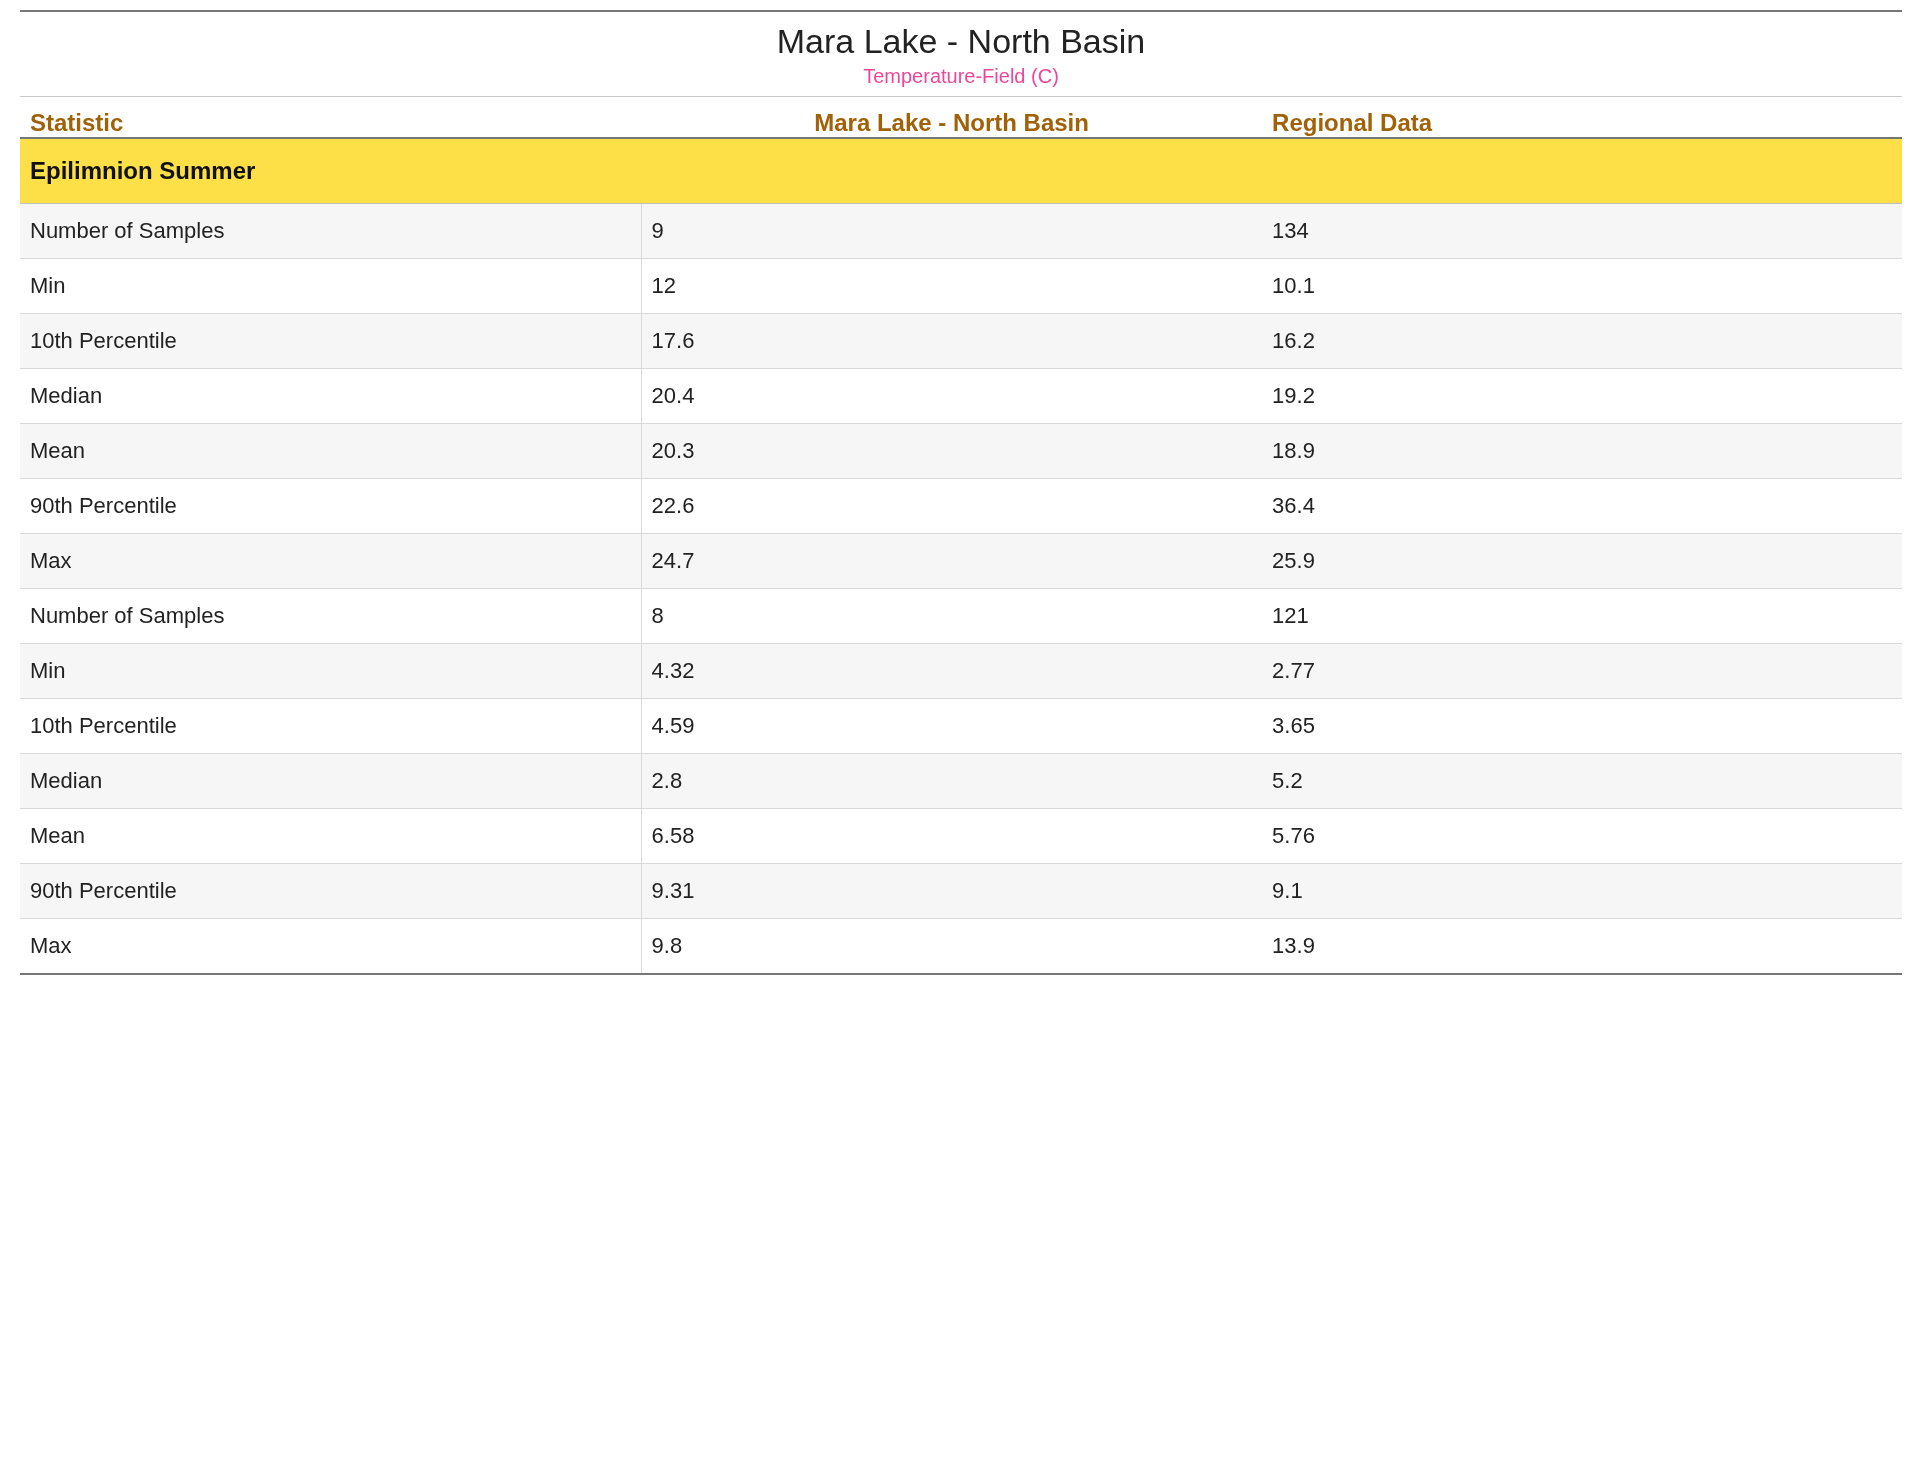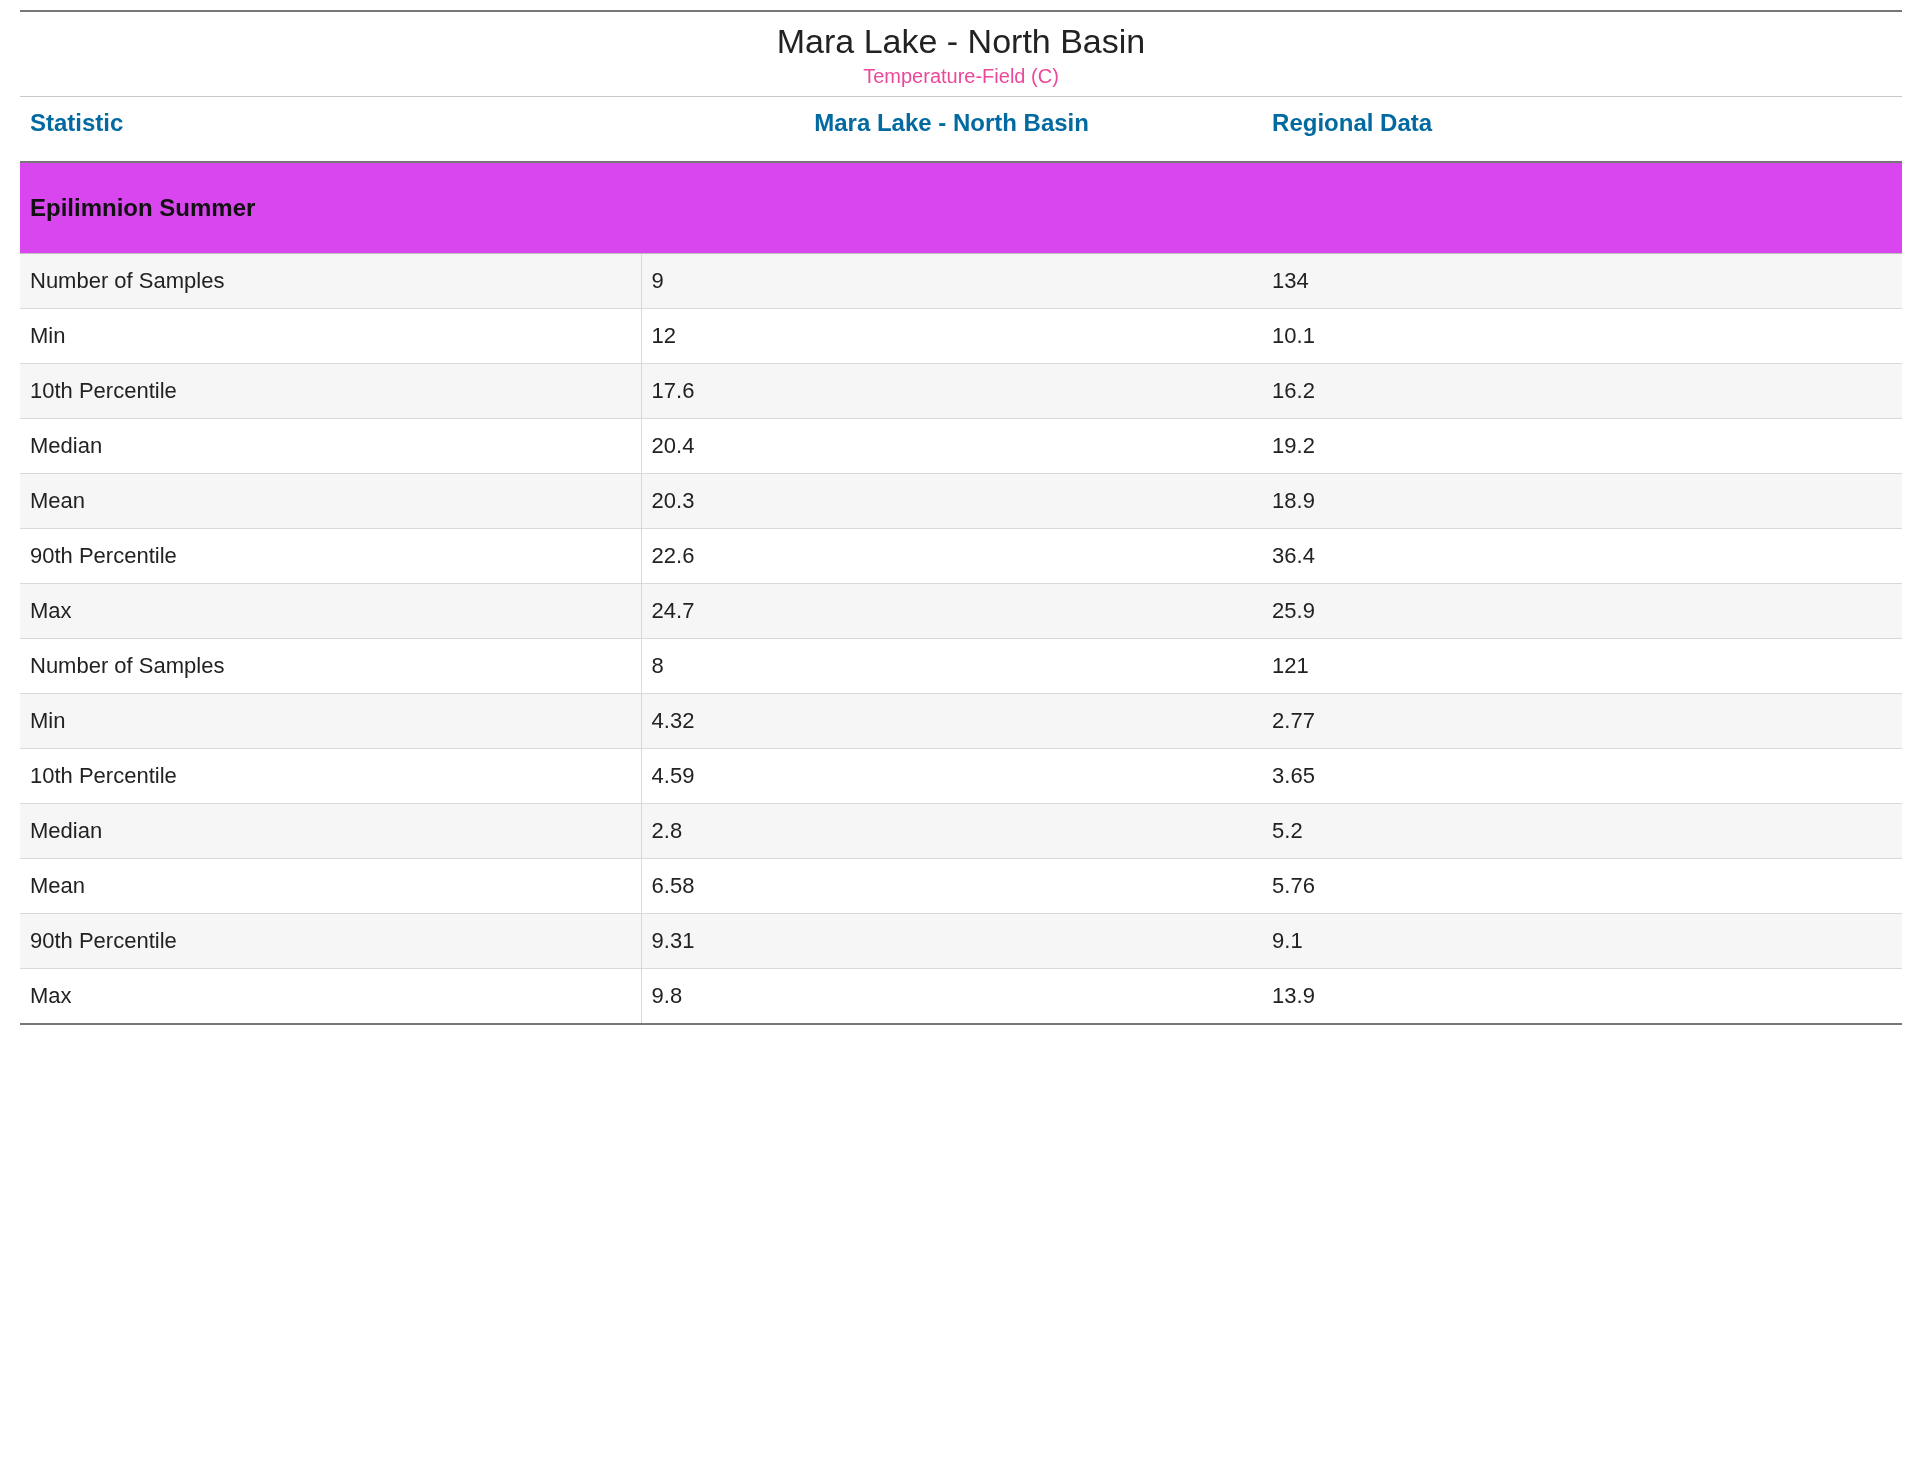--- a/index.html
+++ b/index.html
@@ -31,33 +31,33 @@
     }
     table.stats {
       width: 100%;
       border-collapse: collapse;
       table-layout: fixed;
     }
     table.stats th {
       text-align: left;
       font-weight: 700;
       font-size: 24px;
-      padding: 12px 10px 24px 10px;
+      padding: 12px 10px 0 10px;
       border-bottom: 2px solid #777;
-      color: #0369a1;
+      color: #a16207;
     }
     table.stats th.col-stat { width: 33%; text-align: left; }
     table.stats th.col-site { width: 33%; text-align: center; }
     table.stats th.col-region { width: 34%; }
     tr.section-header td {
-      background: #d946ef;
+      background: #fde047;
       font-weight: 700;
       font-size: 24px;
       color: #111;
-      padding: 31px 10px;
+      padding: 18px 10px;
       border-top: 1px solid #c0c0c0;
       border-bottom: 1px solid #c0c0c0;
     }
     tr.data-row td {
       font-size: 22px;
       padding: 14px 10px;
       text-align: left;
       color: #222;
       border-bottom: 1px solid #d9d9d9;
     }

